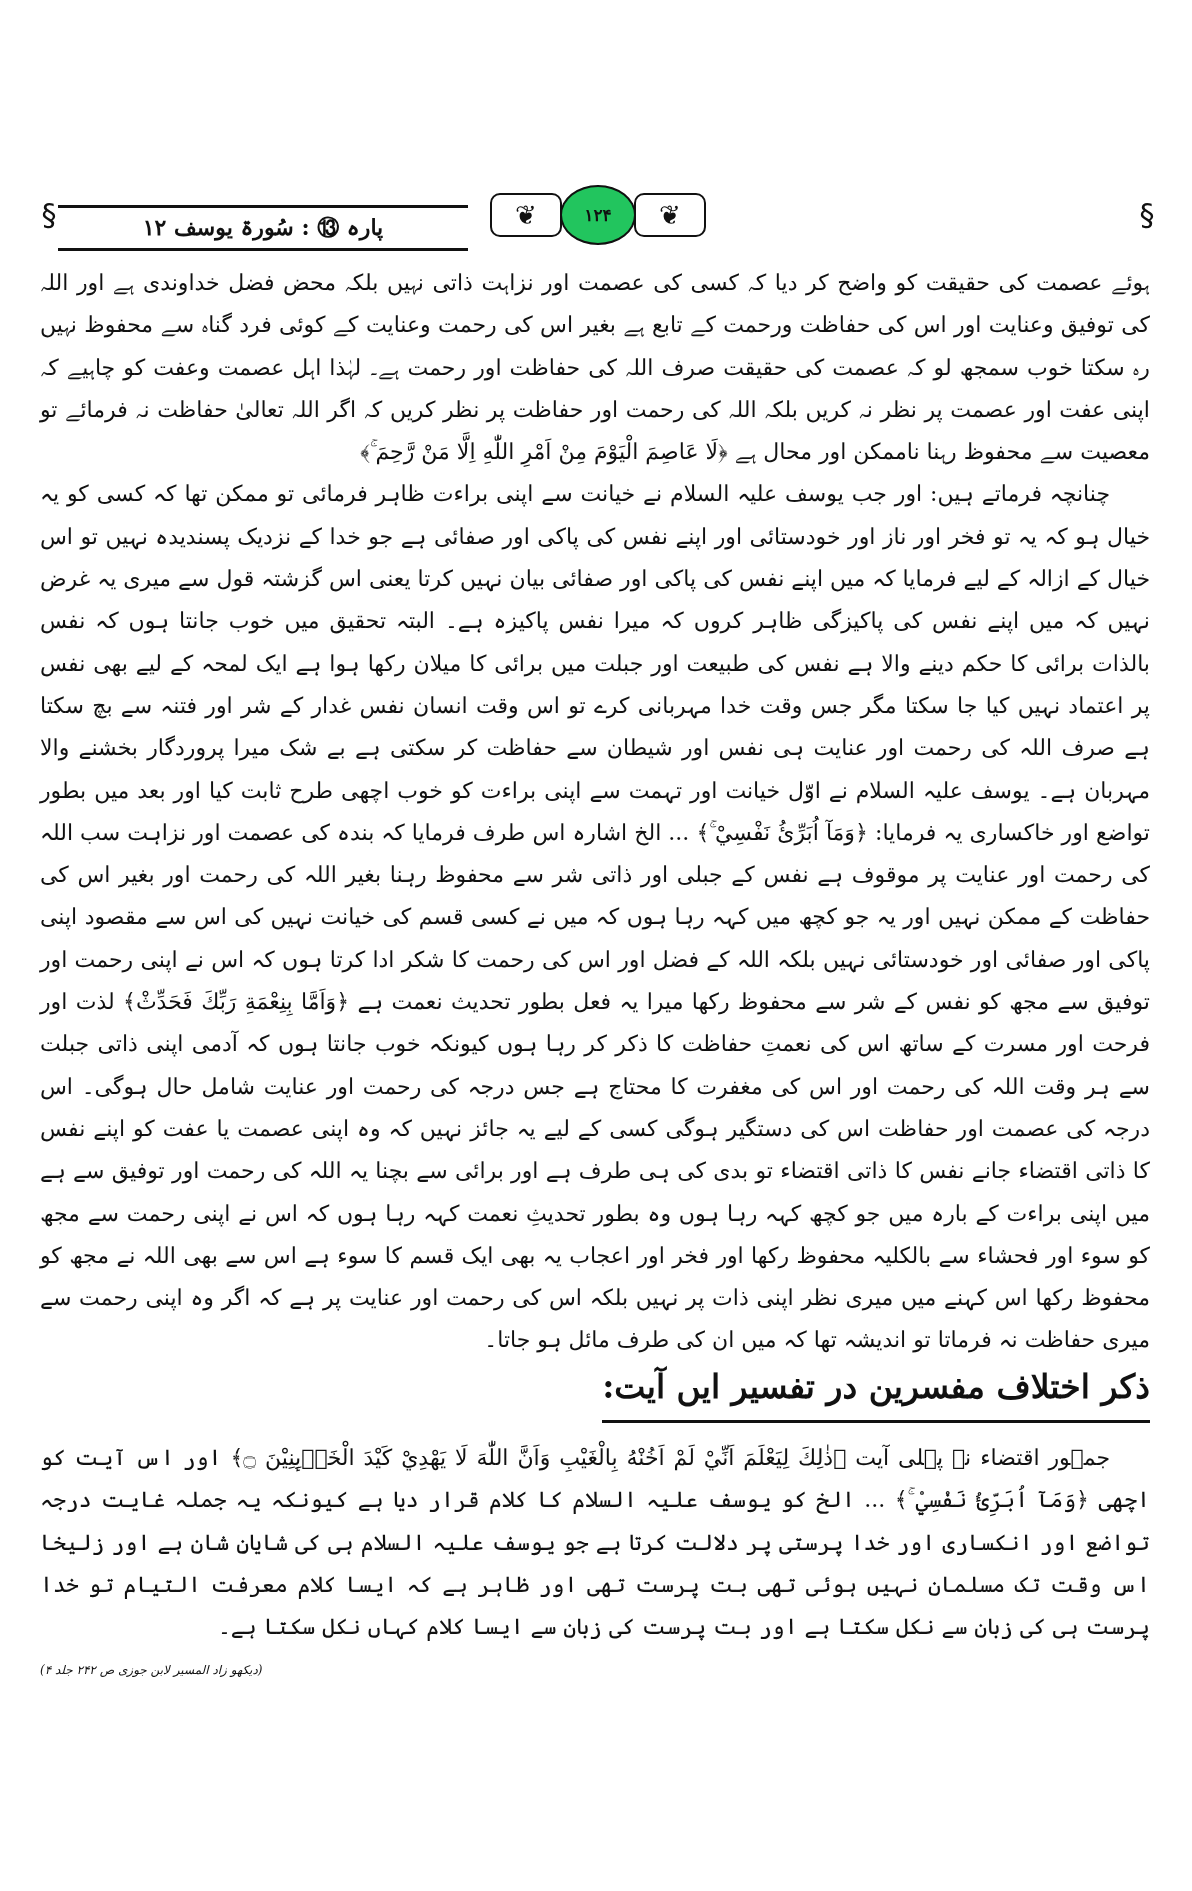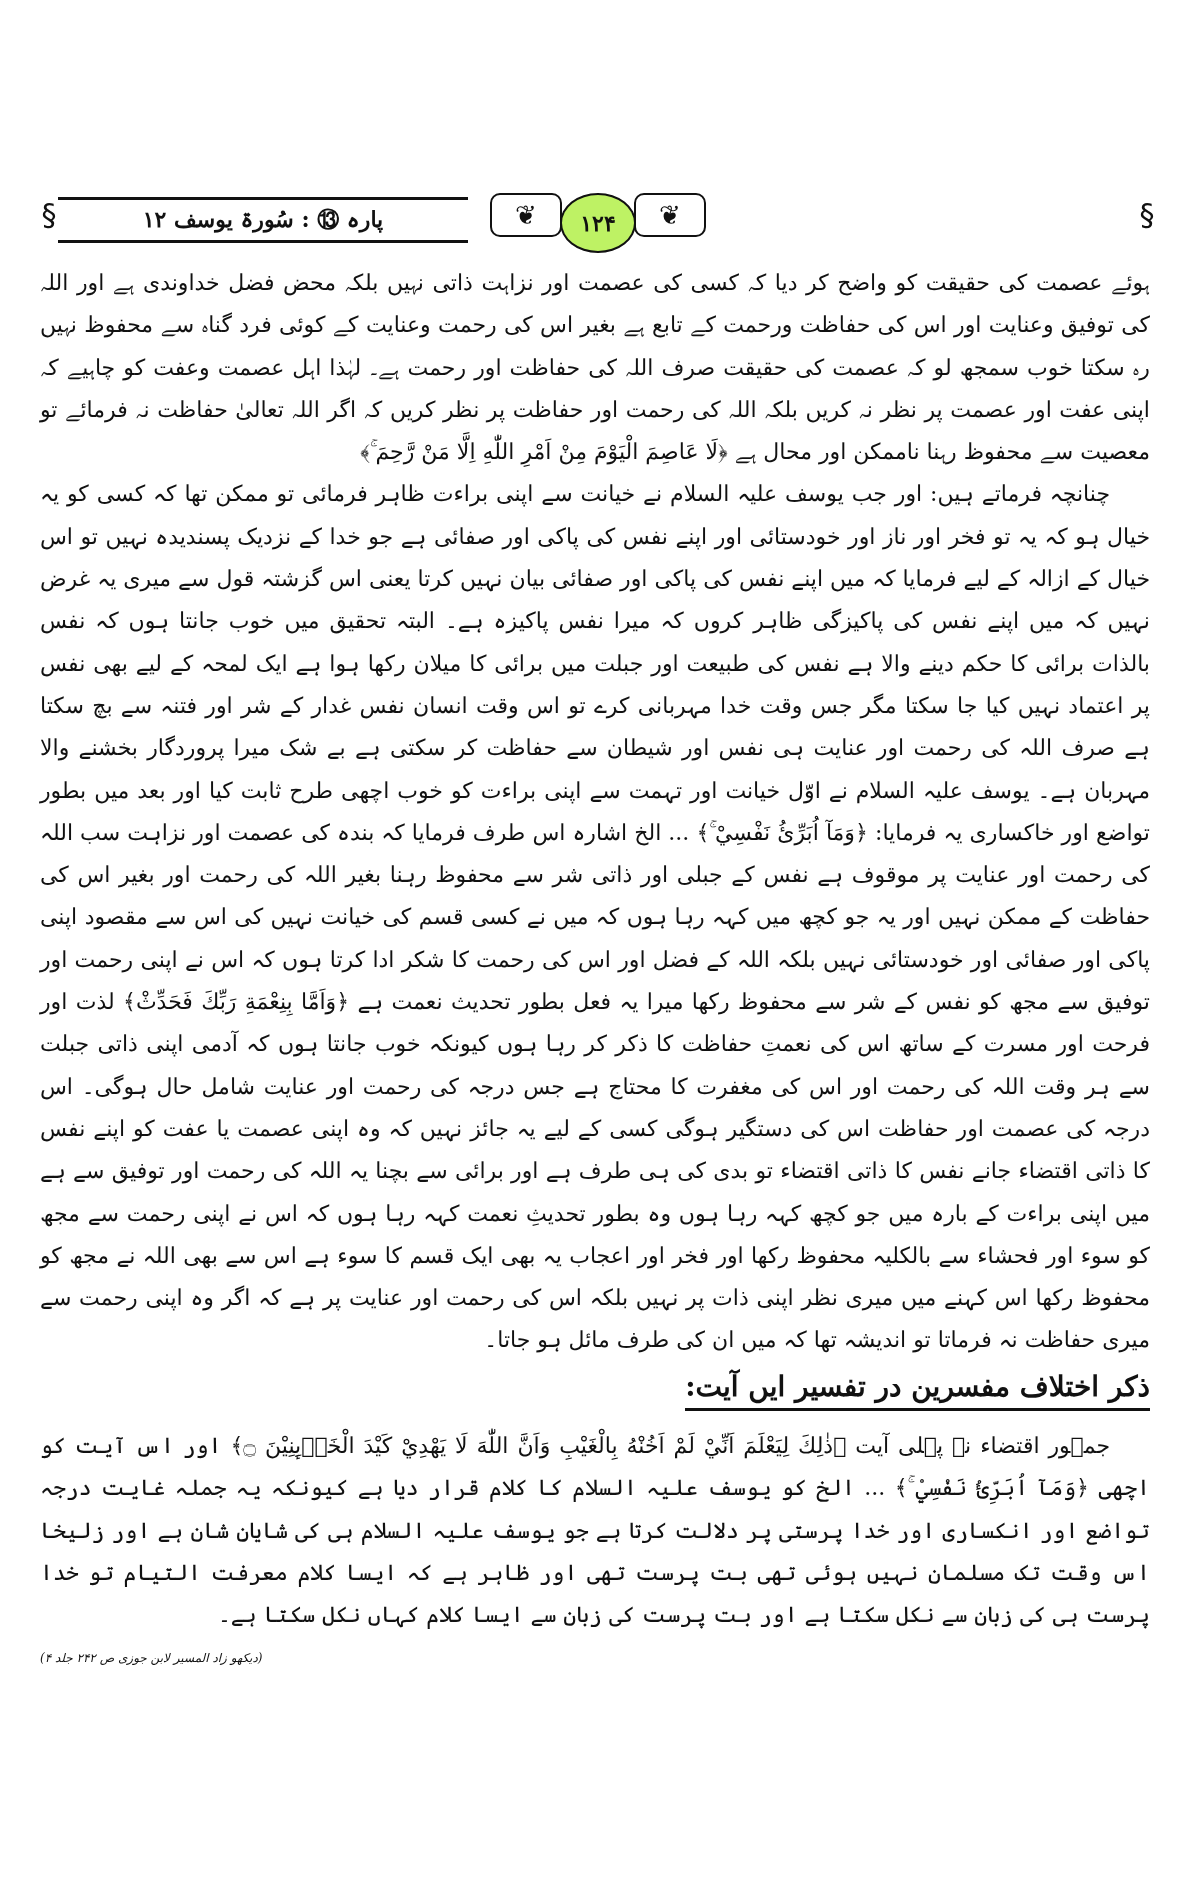--- a/index.html
+++ b/index.html
@@ -8,21 +8,21 @@
     background: #ffffff;
     position: relative;
     overflow: hidden;
     font-family: "DejaVu Sans", sans-serif;
     color: #111;
   }
   .page-header {
     position: absolute; left: 38px; top: 185px; width: 1120px; height: 60px;
   }
   .hdr-box {
-    position: absolute; top: 12px; height: 46px;
+    position: absolute; top: 20px; height: 46px;
     border-top: 3px solid #111; border-bottom: 3px solid #111;
     box-sizing: border-box;
     display: flex; align-items: center; justify-content: center;
     font-family: "DejaVu Serif", serif; font-size: 22px; font-weight: bold;
     direction: rtl;
   }
   .hdr-box.right { right: 20px; width: 430px; }
   .hdr-box.left  { left: 20px; width: 410px; }
   .hdr-curl {
     position: absolute; top: 10px; width: 22px; height: 40px;
@@ -34,40 +34,40 @@
   .ornament {
     position: absolute; top: 8px; width: 72px; height: 44px;
     border: 2px solid #111; border-radius: 10px;
     box-sizing: border-box;
     display:flex; align-items:center; justify-content:center;
     font-size: 26px;
   }
   .ornament.l { left: 0; }
   .ornament.r { right: 0; }
   .page-num {
-    position: absolute; left: 70px; top: 8px; width: 76px; height: 60px;
+    position: absolute; left: 70px; top: 0; width: 76px; height: 60px;
     border: 2px solid #111; border-radius: 50%;
-    box-sizing: border-box; background: #bef264;
+    box-sizing: border-box; background: #22c55e;
     display: flex; align-items: center; justify-content: center;
-    font-family: "DejaVu Serif", serif; font-size: 22px; font-weight: bold;
+    font-family: "DejaVu Serif", serif; font-size: 17px; font-weight: bold;
   }
   .content {
     position: absolute; left: 40px; top: 262px; width: 1110px;
     direction: rtl; text-align: justify;
     font-family: "DejaVu Serif", serif;
     font-size: 22px; line-height: 42.3px;
   }
   .content p { margin: 0; text-align-last: right; }
   .content p.indent { text-indent: 40px; }
   .quran { font-weight: normal; }
   .section-heading {
     display: inline-block;
-    font-size: 28px; font-weight: bold;
+    font-size: 33px; font-weight: bold;
     border-bottom: 3px solid #111;
-    padding-bottom: 0; margin: 4px 0 14px 0;
+    padding-bottom: 12px; margin: 4px 0 14px 0;
   }
   .reference {
     margin-top: 6px; font-size: 12px; font-style: italic;
     text-align: left !important; text-align-last: left !important;
     direction: rtl;
   }
 </style>
 </head>
 <body>
 

